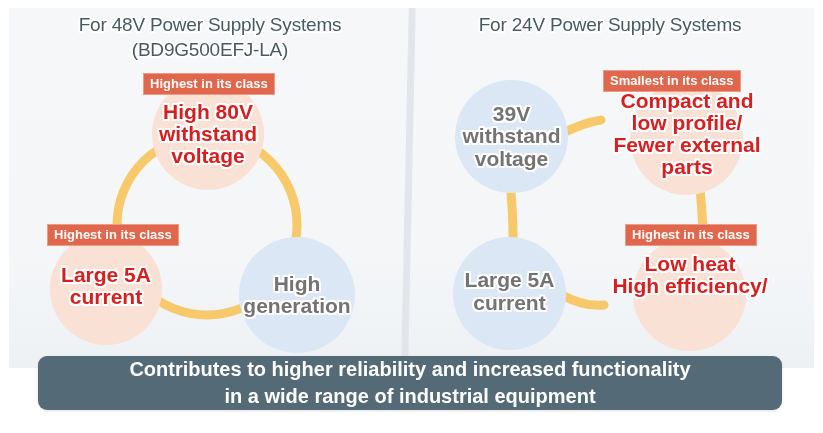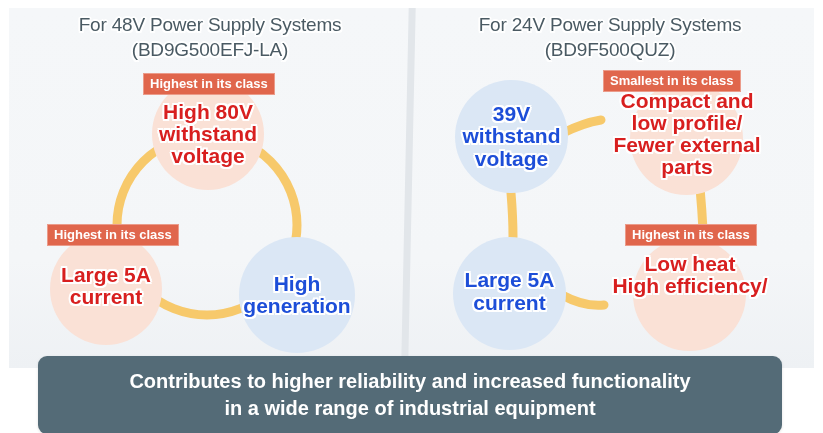--- a/index.html
+++ b/index.html
@@ -86,21 +86,21 @@
   }
   .t-red {
     color: #d81f1f;
     text-shadow:
       -1.6px -1.6px 0 #ffffff,  1.6px -1.6px 0 #ffffff,
       -1.6px  1.6px 0 #ffffff,  1.6px  1.6px 0 #ffffff,
        0px   -2px   0 #ffffff,  0px    2px   0 #ffffff,
       -2px    0px   0 #ffffff,  2px    0px   0 #ffffff;
   }
   .t-blue {
-    color: #1d4ed8;
+    color: #737373;
     text-shadow:
       -1.6px -1.6px 0 #ffffff,  1.6px -1.6px 0 #ffffff,
       -1.6px  1.6px 0 #ffffff,  1.6px  1.6px 0 #ffffff,
        0px   -2px   0 #ffffff,  0px    2px   0 #ffffff,
       -2px    0px   0 #ffffff,  2px    0px   0 #ffffff;
   }
 
   
   .badge {
     position: absolute;
@@ -123,21 +123,21 @@
     pointer-events: none;
     z-index: 1;
   }
 
   
   .banner {
     position: absolute;
     left: 38px;
     top: 356px;
     width: 744px;
-    height: 78px;
+    height: 54px;
     background: #546b77;
     border-radius: 9px;
     color: #ffffff;
     font-weight: bold;
     font-size: 20px;
     line-height: 27px;
     display: flex;
     flex-direction: column;
     align-items: center;
     justify-content: center;
@@ -192,21 +192,20 @@
 
   <div class="circle c-blue" style="left:239px; top:237px; width:116px; height:116px; z-index:4;">
     <div class="ctext t-blue" style="font-size:21px;">
       <div>High</div>
       <div>generation</div>
     </div>
   </div>
 
   <div class="section-head" id="head-right">
     <span>For 24V Power Supply Systems</span>
-    <span class="l2">(BD9F500QUZ)</span>
   </div>
 
   <div class="circle c-blue" style="left:455px; top:80px; width:113px; height:113px; z-index:4;">
     <div class="ctext t-blue" style="font-size:21px;">
       <div>39V</div>
       <div>withstand</div>
       <div>voltage</div>
     </div>
   </div>
 

